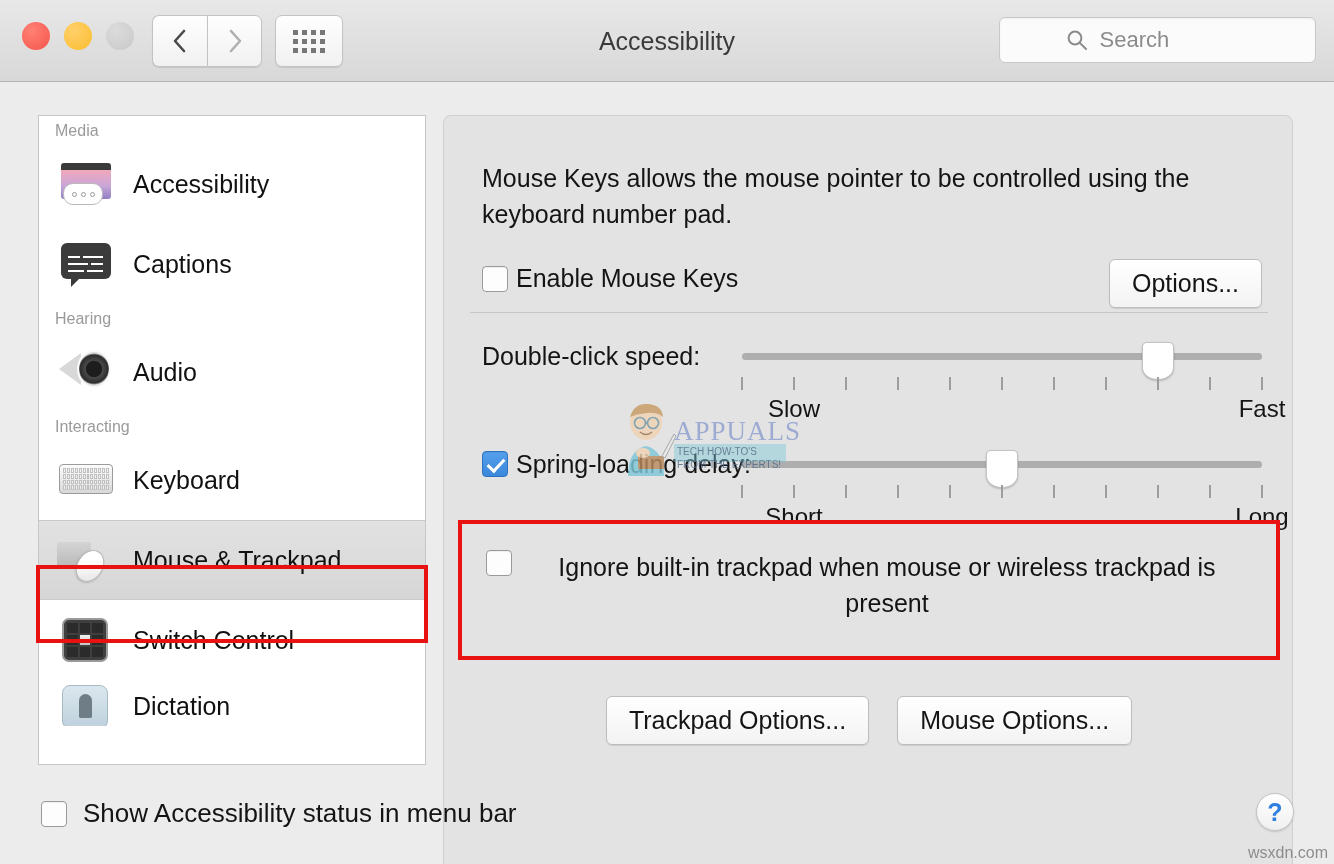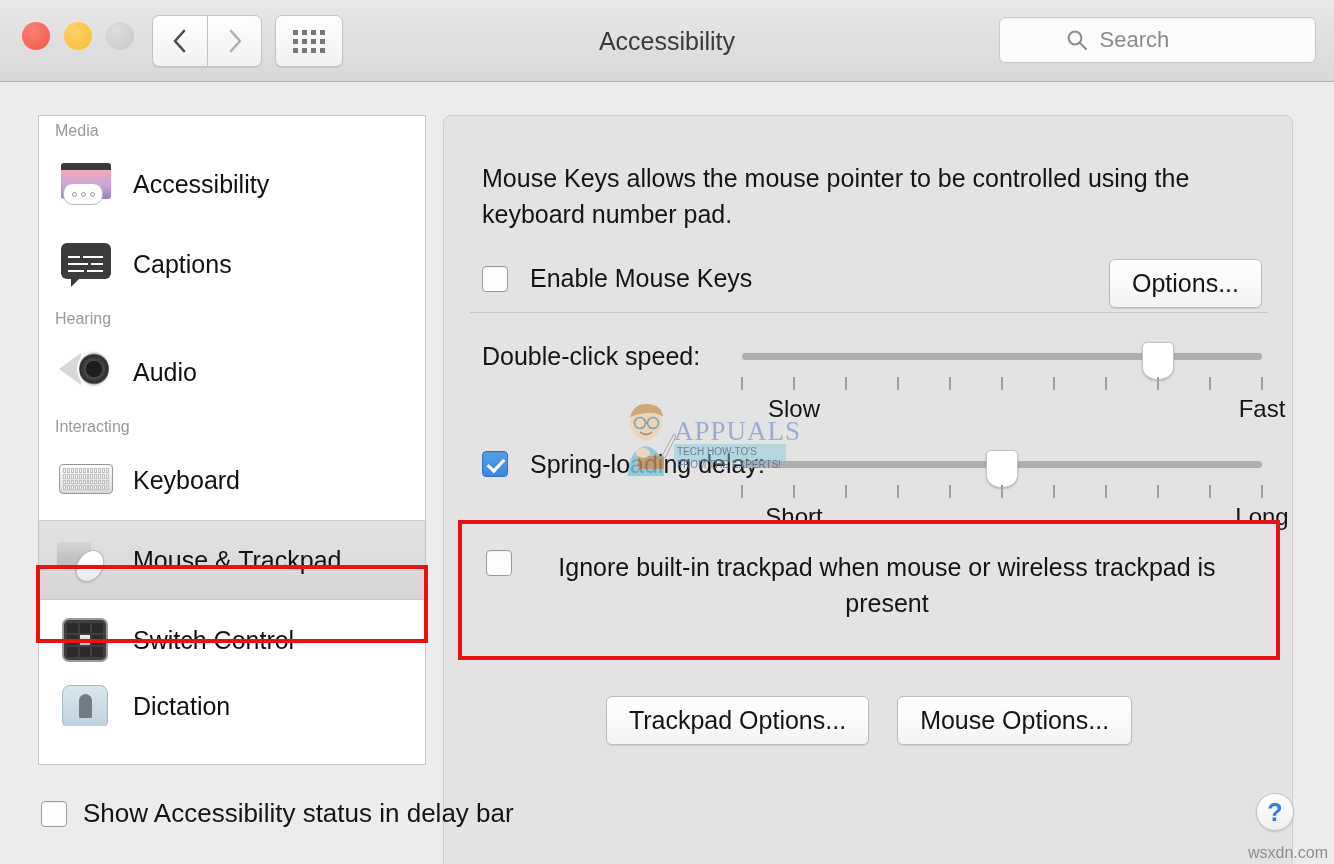--- a/index.html
+++ b/index.html
@@ -202,21 +202,21 @@
     border: 1px solid #cfcfcf;
   }
   #desc-text {
     position: absolute; left: 38px; top: 45px; width: 780px;
     font-size: 25px; color: #141414; line-height: 1.42;
   }
   #enable-row {
     position: absolute; left: 38px; top: 133px; width: 780px;
     display: flex; align-items: center; justify-content: space-between;
   }
-  .cb-row { display: flex; align-items: center; gap: 22px; }
+  .cb-row { display: flex; align-items: center; gap: 8px; }
   .checkbox {
     width: 26px; height: 26px; border-radius: 4px;
     background: #fdfdfd; border: 1px solid #9a9a9a; flex: 0 0 26px;
     box-shadow: inset 0 1px 1px rgba(0,0,0,.06);
   }
   .checkbox.checked {
     background: linear-gradient(to bottom, #54a0ec, #3b87db);
     border: 1px solid #2f73c0;
     position: relative;
   }
@@ -596,21 +596,21 @@
     </div>
 
     <div id="bottom-buttons">
       <button class="btn">Trackpad Options...</button>
       <button class="btn">Mouse Options...</button>
     </div>
   </div>
 
   <div id="footer-cb">
     <span class="checkbox"></span>
-    <span class="cb-label">Show Accessibility status in delay bar</span>
+    <span class="cb-label">Show Accessibility status in menu bar</span>
   </div>
 
   <div id="help">?</div>
   <div id="wmark">wsxdn.com</div>
 
   <div id="appuals">
     <svg class="guy" viewBox="0 0 62 76">
       <ellipse cx="30" cy="22" rx="16" ry="18" fill="#f0d2b4"></ellipse>
       <path d="M14 17 q4 -14 18 -13 q14 1 15 13 q-6 -5 -16 -4 q-11 1 -17 4z" fill="#c79a62"></path>
       <circle cx="24" cy="23" r="5.5" fill="none" stroke="#6c96a8" stroke-width="1.6"></circle>

